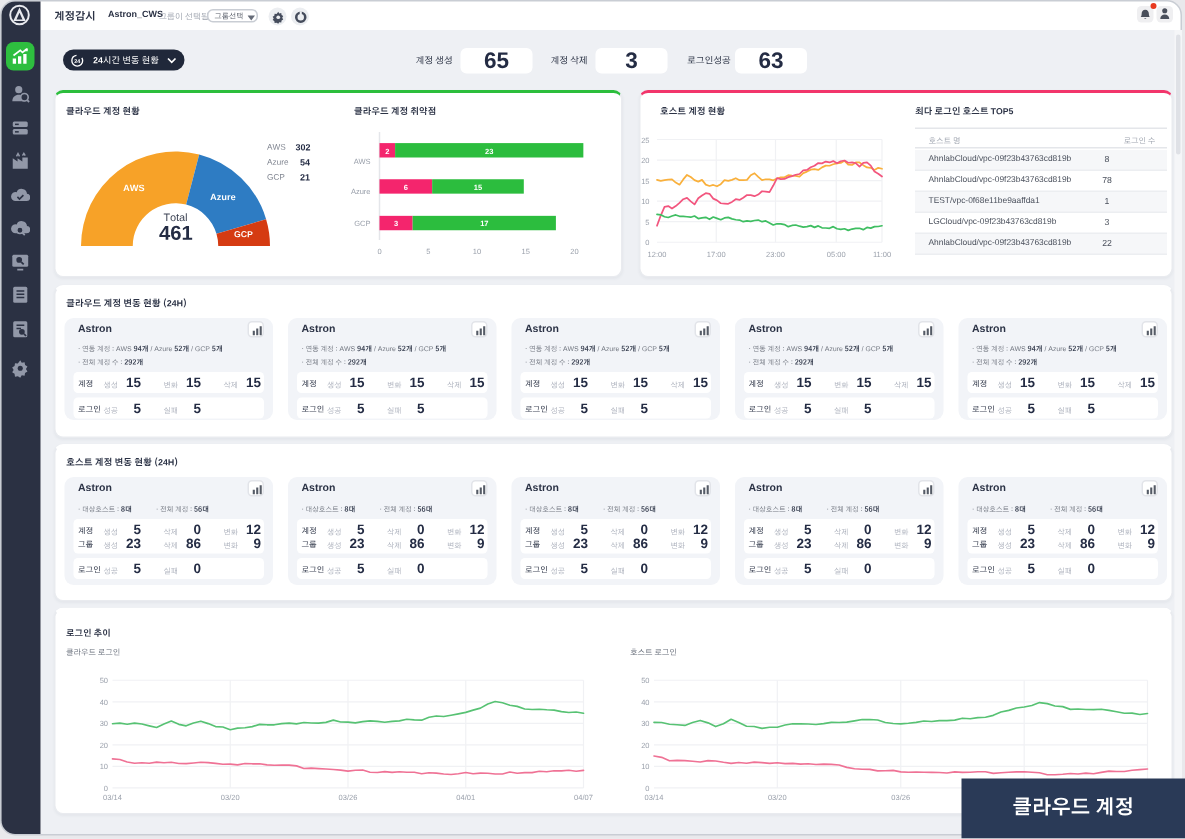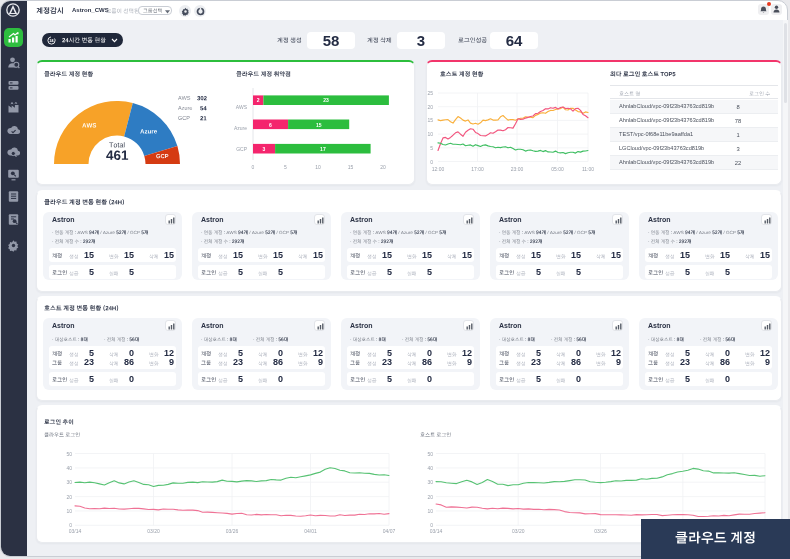--- a/index.html
+++ b/index.html
@@ -281,21 +281,21 @@
       <svg style="position:absolute;overflow:visible;" width="24.8" height="6.7" viewBox="0 -880 4135 1120">
         <g fill="#3a4152">
           <use href="#macc4" x="0"></use>
           <use href="#mc815" x="973"></use>
           <use href="#mc0dd" x="2189"></use>
           <use href="#mc131" x="3162"></use>
         </g>
       </svg>
     </div>
     <div style="position:absolute;left:307px;top:32.3px;width:48px;height:17px;background:#fff;border-radius:4px"></div>
-    <div style="position:absolute;left:307px;top:32.3px;width:48px;height:17px;line-height:17px;font:bold 15px 'Liberation Sans',sans-serif;color:#242c44;text-align:center">58</div>
+    <div style="position:absolute;left:307px;top:32.3px;width:48px;height:17px;line-height:17px;font:bold 15px 'Liberation Sans',sans-serif;color:#242c44;text-align:center">65</div>
     <div style="position:absolute;left:367.0px;top:37.2px;width:27px;height:7px">
       <svg style="position:absolute;overflow:visible;" width="24.8" height="6.7" viewBox="0 -880 4135 1120">
         <g fill="#3a4152">
           <use href="#macc4" x="0"></use>
           <use href="#mc815" x="973"></use>
           <use href="#mc0ad" x="2189"></use>
           <use href="#mc81c" x="3162"></use>
         </g>
       </svg>
     </div>
@@ -306,21 +306,21 @@
         <g fill="#3a4152">
           <use href="#mb85c" x="0"></use>
           <use href="#madf8" x="973"></use>
           <use href="#mc778" x="1945"></use>
           <use href="#mc131" x="2918"></use>
           <use href="#macf5" x="3891"></use>
         </g>
       </svg>
     </div>
     <div style="position:absolute;left:490px;top:32.3px;width:48px;height:17px;background:#fff;border-radius:4px"></div>
-    <div style="position:absolute;left:490px;top:32.3px;width:48px;height:17px;line-height:17px;font:bold 15px 'Liberation Sans',sans-serif;color:#242c44;text-align:center">64</div>
+    <div style="position:absolute;left:490px;top:32.3px;width:48px;height:17px;line-height:17px;font:bold 15px 'Liberation Sans',sans-serif;color:#242c44;text-align:center">63</div>
     <div style="position:absolute;left:36px;top:60px;width:379px;height:125px;background:#fff;border:1px solid #e9ebef;border-top:2.5px solid #2cbe3c;border-radius:6px;box-shadow:0 1px 2px rgba(40,50,70,.05)"></div>
     <div style="position:absolute;left:426px;top:60px;width:356px;height:125px;background:#fff;border:1px solid #e9ebef;border-top:2.5px solid #f2356b;border-radius:6px;box-shadow:0 1px 2px rgba(40,50,70,.05)"></div>
     <div style="position:absolute;left:44.0px;top:70.9px;width:51px;height:6px">
       <svg style="position:absolute;overflow:visible;" width="49.1" height="6.5" viewBox="0 -880 8457 1120">
         <g fill="#2b3245">
           <use href="#bd074" x="0"></use>
           <use href="#bb77c" x="996"></use>
           <use href="#bc6b0" x="1992"></use>
           <use href="#bb4dc" x="2988"></use>
           <use href="#bacc4" x="4229"></use>

